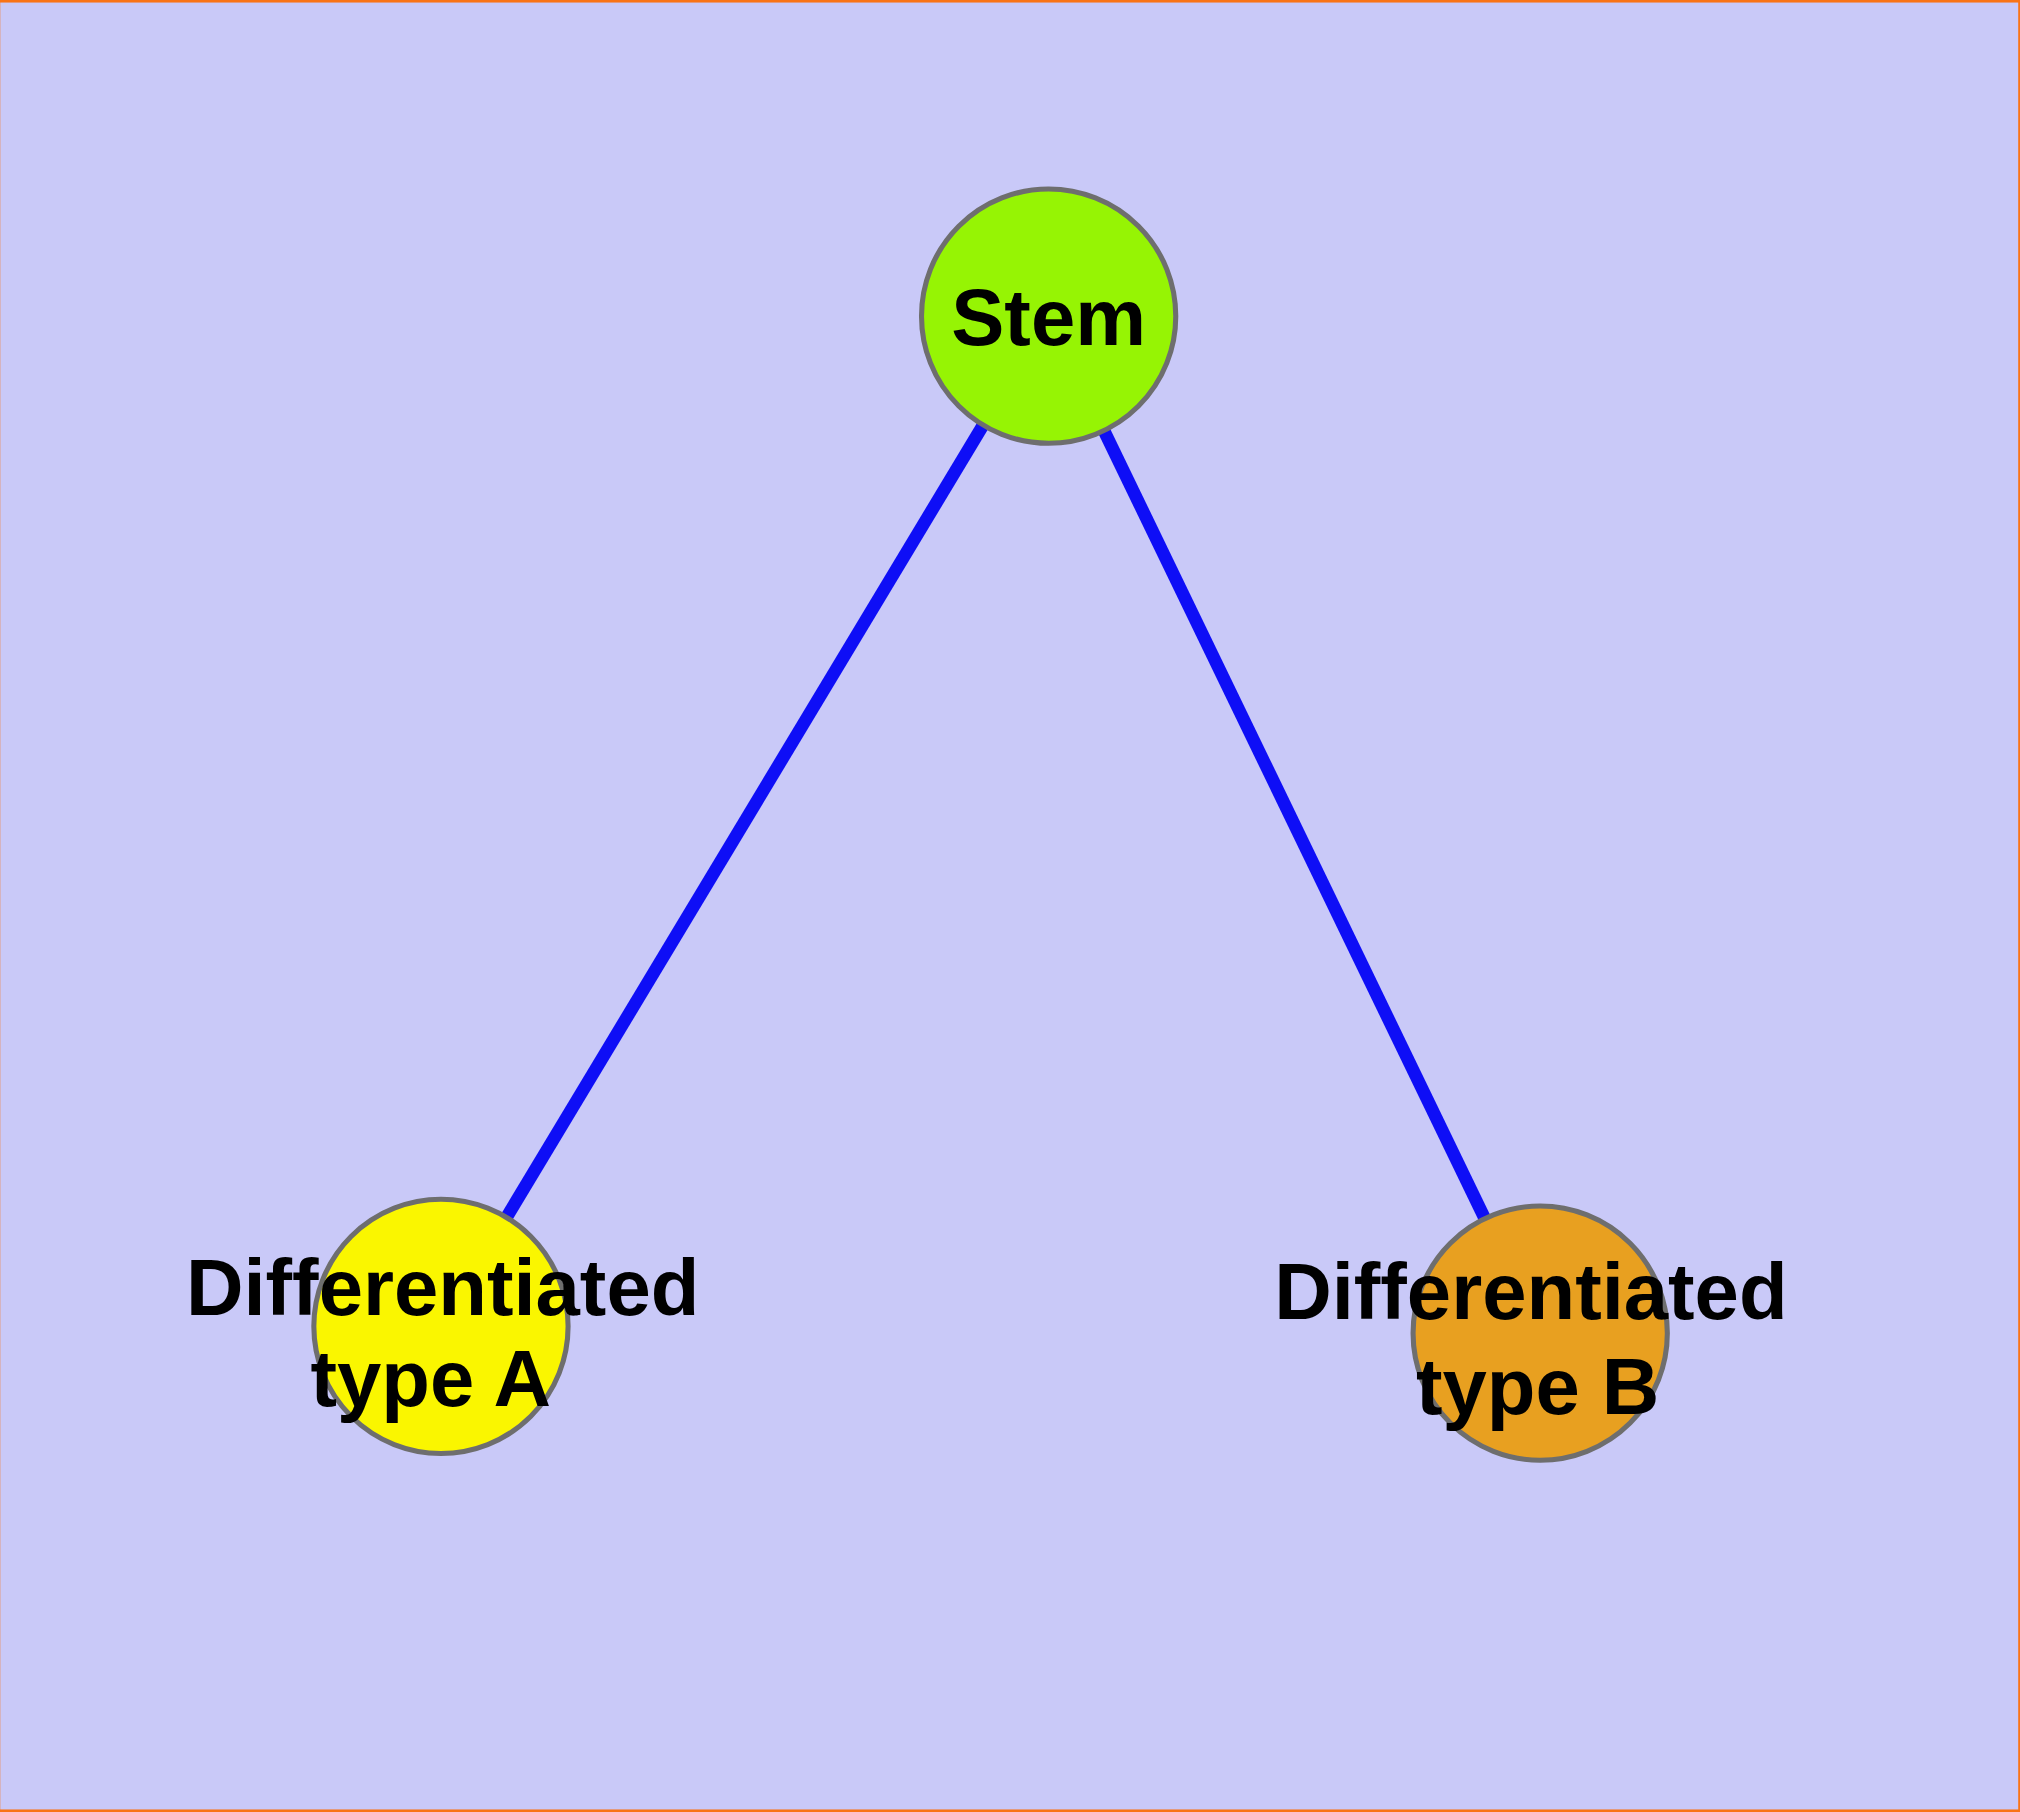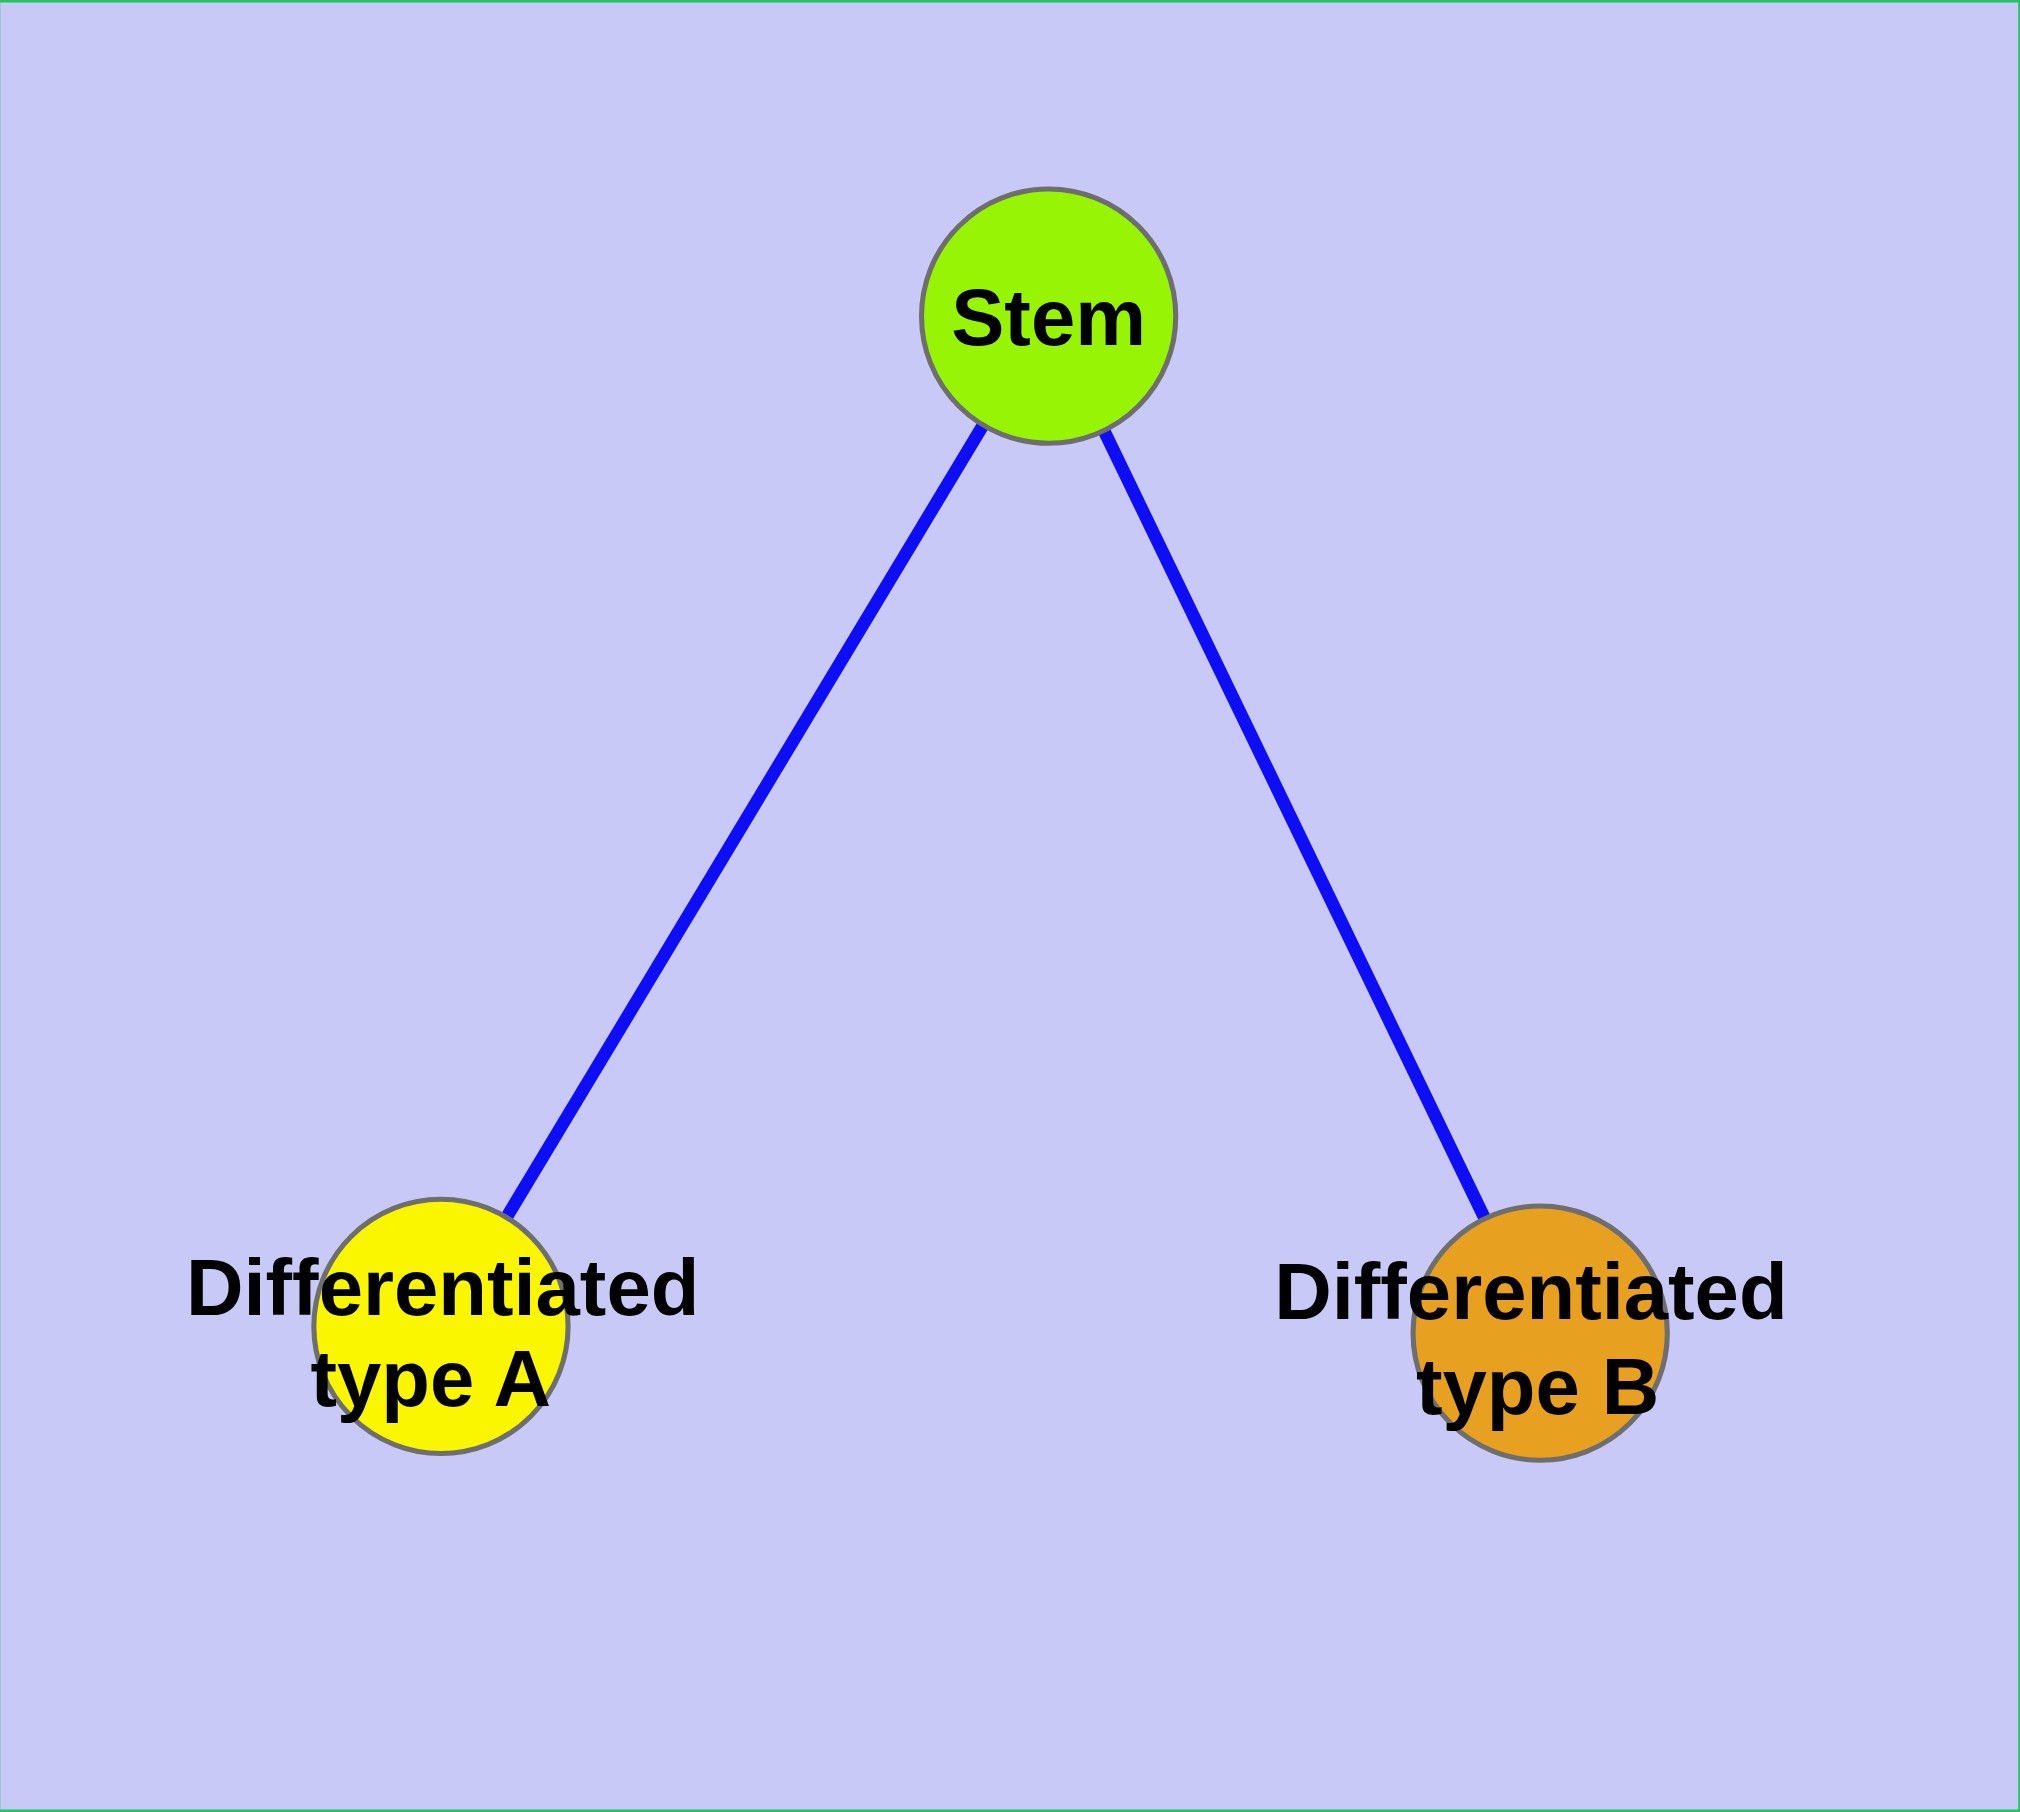--- a/index.html
+++ b/index.html
@@ -4,21 +4,21 @@
 <style>
   html, body {
     margin: 0;
     padding: 0;
     background: #ffffff;
   }
   .page {
     position: relative;
     width: 2021px;
     height: 1812px;
-    background: #22c55e;
+    background: #f97316;
     overflow: hidden;
   }
   .page svg {
     position: absolute;
     left: 0;
     top: 0;
     display: block;
   }
   .edge {
     stroke-width: 15;

